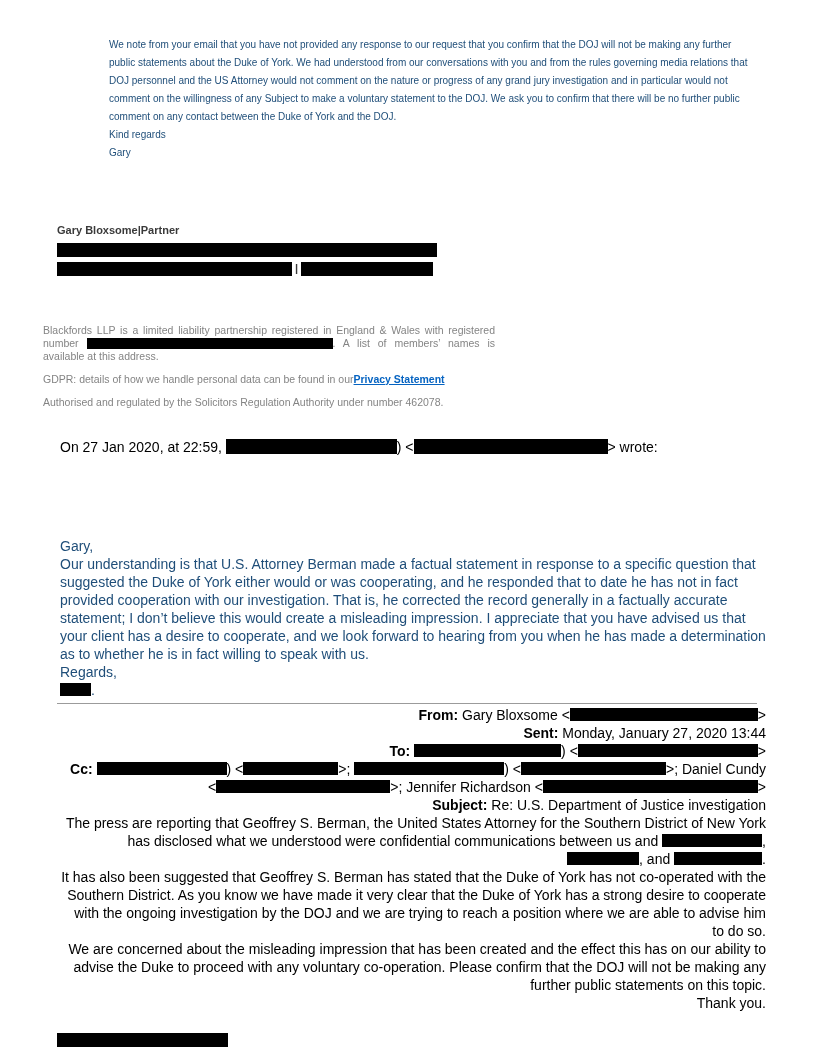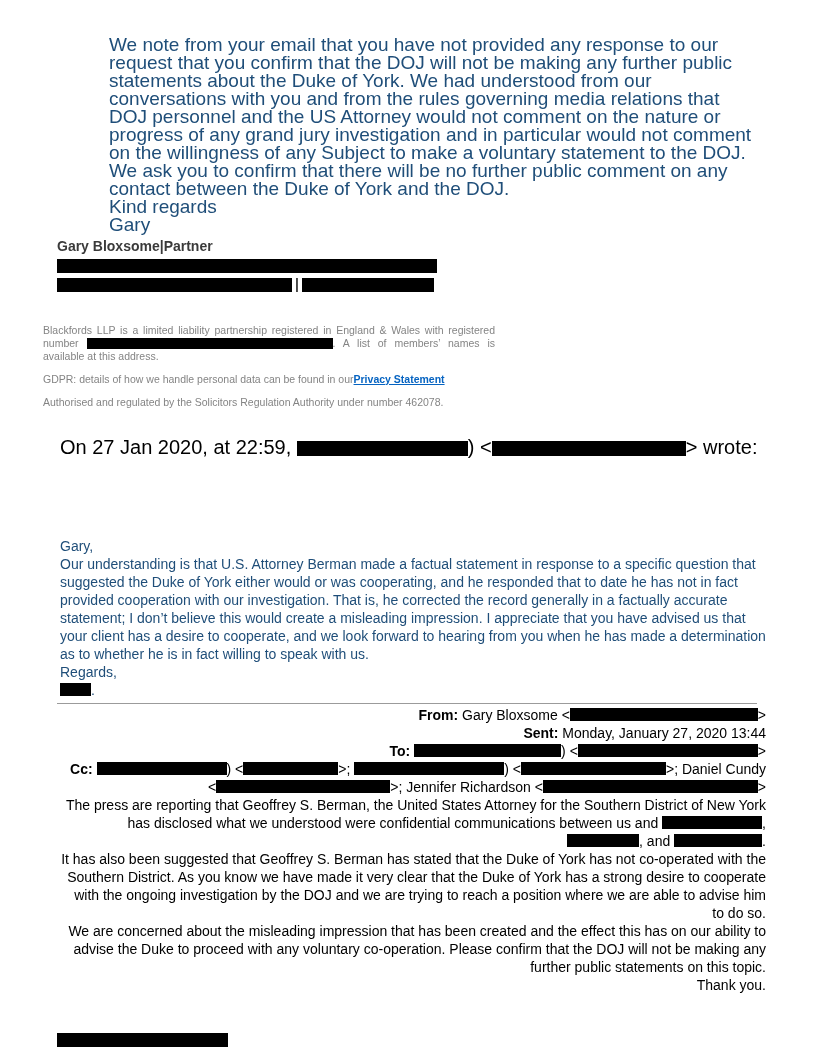--- a/index.html
+++ b/index.html
@@ -1,34 +1,34 @@
 <!DOCTYPE html>
 <html><head>
 <meta charset="utf-8">
 <style>
   html,body{margin:0;padding:0;background:#fff;}
   .page{position:relative;width:816px;height:1056px;background:#ffffff;overflow:hidden;
         font-family:"Liberation Sans",sans-serif;color:#000;}
   
-  .top-msg{position:absolute;left:109px;top:36px;width:650px;font-size:19px;line-height:18px;color:#1f4e79;}
+  .top-msg{position:absolute;left:109px;top:36px;width:650px;font-size:10px;line-height:18px;color:#1f4e79;}
   .top-msg p{margin:0;}
   
-  .sig{position:absolute;left:57px;top:237px;font-size:14px;font-weight:bold;color:#3a3a3a;}
+  .sig{position:absolute;left:57px;top:221px;font-size:11px;font-weight:bold;color:#3a3a3a;}
   .sig-row{height:18px;line-height:18px;margin-bottom:1px;white-space:nowrap;}
   .blkbar{display:inline-block;background:#000;vertical-align:middle;}
   .sig .blkbar{height:14px;}
   .sig-pipe{display:inline-block;margin:0 3px;color:#3a3a3a;}
   
   .fineprint{position:absolute;left:43px;top:324px;width:452px;font-size:10.5px;line-height:13px;
              color:#848484;text-align:justify;}
   .fineprint p{margin:0 0 10px 0;}
   .fineprint .blkbar{height:11px;vertical-align:-2px;}
   .privacy-link{color:#0563c1;font-weight:bold;text-decoration:underline;cursor:pointer;}
   
-  .quoteline{position:absolute;left:60px;top:438px;width:720px;font-size:20px;line-height:18px;color:#000;}
+  .quoteline{position:absolute;left:60px;top:438px;width:720px;font-size:14px;line-height:18px;color:#000;}
   .quoteline .blkbar{height:15px;vertical-align:-2px;}
   
   .warning{position:absolute;left:62px;top:504px;font-family:"Liberation Serif",serif;
            font-size:15.5px;color:#ee4f3c;}
   
   .reply{position:absolute;left:60px;top:537px;width:706px;font-size:14px;line-height:18px;color:#1f4e79;}
   .reply p{margin:0;}
   .reply .blkbar{height:13px;vertical-align:-1px;}
   .reply .after-bar{color:#1f4e79;}
   
@@ -81,20 +81,21 @@
     <p><span class="blkbar" style="width:31px;"></span><span class="after-bar">.</span></p>
   </div>
 
   <div class="divider"></div>
 
   <div class="lower">
     <p><span class="lbl">From:</span><span> Gary Bloxsome &lt;</span><span class="blkbar" style="width:188px;"></span><span>&gt;</span></p>
     <p><span class="lbl">Sent:</span><span> Monday, January 27, 2020 13:44</span></p>
     <p><span class="lbl">To:</span> <span class="blkbar" style="width:147px;"></span><span>) &lt;</span><span class="blkbar" style="width:180px;"></span><span>&gt;</span></p>
     <p><span class="lbl">Cc:</span> <span class="blkbar" style="width:130px;"></span><span>) &lt;</span><span class="blkbar" style="width:95px;"></span><span>&gt;; </span><span class="blkbar" style="width:150px;"></span><span>) &lt;</span><span class="blkbar" style="width:145px;"></span><span>&gt;; Daniel Cundy &lt;</span><span class="blkbar" style="width:174px;"></span><span>&gt;; Jennifer Richardson &lt;</span><span class="blkbar" style="width:215px;"></span><span>&gt;</span></p>
+    <p><span class="lbl">Subject:</span><span> Re: U.S. Department of Justice investigation</span></p>
     <p><span>The press are reporting that Geoffrey S. Berman, the United States Attorney for the Southern District of New York has disclosed what we understood were confidential communications between us and </span><span class="blkbar" style="width:100px;"></span><span>, </span><span class="blkbar" style="width:72px;"></span><span>, and </span><span class="blkbar" style="width:88px;"></span><span>.</span></p>
     <p>It has also been suggested that Geoffrey S. Berman has stated that the Duke of York has not co-operated with the Southern District. As you know we have made it very clear that the Duke of York has a strong desire to cooperate with the ongoing investigation by the DOJ and we are trying to reach a position where we are able to advise him to do so.</p>
     <p>We are concerned about the misleading impression that has been created and the effect this has on our ability to advise the Duke to proceed with any voluntary co-operation. Please confirm that the DOJ will not be making any further public statements on this topic.</p>
     <p>Thank you.</p>
   </div>
 
   <div class="bottom-bar"></div>
 
 </div>
 

